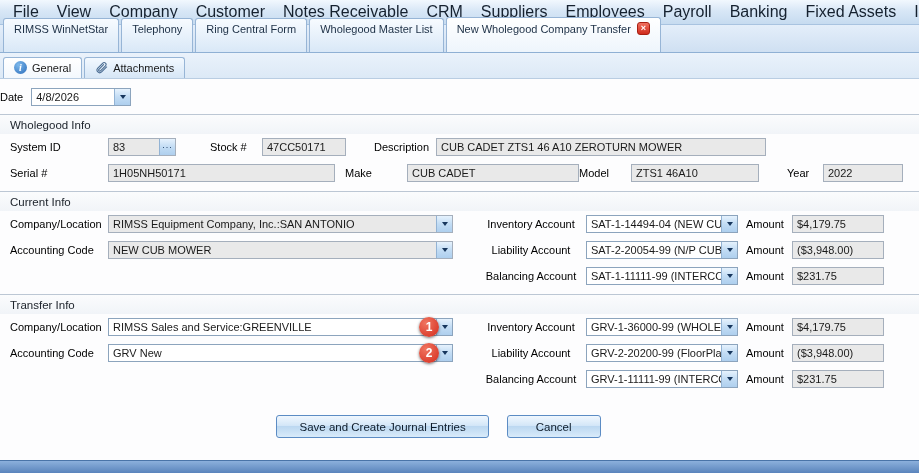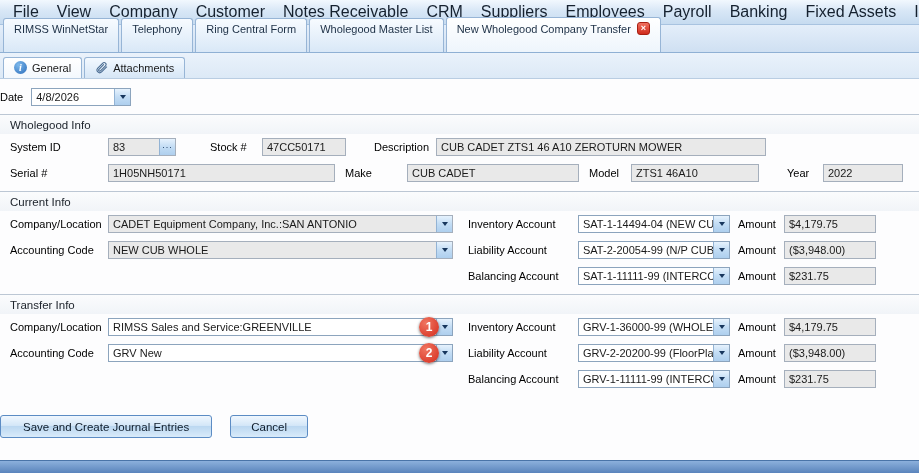--- a/index.html
+++ b/index.html
@@ -71,23 +71,23 @@
   }
   .section { border-top:1px solid #bcc7d4; padding-bottom:5px; }
   .section-title { padding:4px 10px 3px; font-size:11.5px; color:#20262e;
     background:linear-gradient(#fbfcfd,#f1f4f8); }
   .row { display:flex; align-items:center; padding:4px 0 4px 10px; }
   .lbl { color:#000; white-space:nowrap; }
   .lblA { width:98px; }
   .lbl-stock { width:52px; margin-left:34px; }
   .lbl-desc  { width:62px; margin-left:28px; }
   .lbl-make  { width:62px; margin-left:10px; }
-  .lbl-model { width:42px; margin-left:10px; }
+  .lbl-model { width:52px; }
   .lbl-year  { width:36px; margin-left:28px; }
-  .lbl-acct  { width:110px; margin-left:15px; }
+  .lbl-acct  { width:110px; margin-left:23px;text-align:center; }
   .lbl-amt   { width:46px; margin-left:8px; }
   .spacerA { width:443px; }
 
   .field, .combo {
     height:18px; display:flex; align-items:center;
     border:1px solid #a5afbc; background:#e9e9e9;
     padding:0 4px; overflow:hidden; white-space:nowrap; position:relative;
   }
   .combo { padding:0 0 0 4px; }
   .white { background:#ffffff; border-color:#8ca4bd; }
@@ -113,27 +113,27 @@
     position:absolute; right:13px; top:-2px; width:20px; height:20px;
     border-radius:50%;
     background:radial-gradient(circle at 35% 30%, #f07560, #d42a1c);
     color:#fff; font-weight:bold; font-size:12px;
     display:flex; align-items:center; justify-content:center;
     box-shadow:0 1px 3px rgba(0,0,0,0.55); z-index:5;
   }
   .combo.overlap { overflow:visible; }
 
   
-  .buttons-row { display:flex; justify-content:flex-start; gap:18px; padding:18px 42px 0 0; }
+  .buttons-row { display:flex; justify-content:center; gap:18px; padding:18px 42px 0 0; }
   .btn {
     height:23px; font-family:"Liberation Sans", sans-serif; font-size:11.5px; color:#0d1b2a;
     background:linear-gradient(#f0f7fe,#d4e7f8 45%,#bcd8f1 50%,#d9ebfa);
     border:1px solid #5c8cc4; border-radius:3px; padding:0 22px; cursor:pointer;
   }
-  .btn.small { padding:0 20px; }
+  .btn.small { padding:0 28px; }
 
   .bottom-strip {
     position:absolute; bottom:0; left:0; width:100%; height:13px;
     background:linear-gradient(#8cb0dc,#5a84bc);
     border-top:1px solid #4a74a8;
   }
 </style>
 </head>
 <body>
 
@@ -221,35 +221,35 @@
         <span class="lbl lbl-year">Year</span>
         <div class="field w80">2022</div>
       </div>
     </div>
 
     <div class="section">
       <div class="section-title">Current Info</div>
       <div class="row">
         <span class="lbl lblA">Company/Location</span>
         <div class="combo w345">
-          <span class="combo-text">CADET Equipment Company, Inc.:SAN ANTONIO</span>
+          <span class="combo-text">RIMSS Equipment Company, Inc.:SAN ANTONIO</span>
           <span class="dd"></span>
         </div>
         <span class="lbl lbl-acct">Inventory Account</span>
         <div class="combo white w152">
           <span class="combo-text">SAT-1-14494-04 (NEW CUB CADET INV)</span>
           <span class="dd"></span>
         </div>
         <span class="lbl lbl-amt">Amount</span>
         <div class="field w92">$4,179.75</div>
       </div>
       <div class="row">
         <span class="lbl lblA">Accounting Code</span>
         <div class="combo w345">
-          <span class="combo-text">NEW CUB WHOLE</span>
+          <span class="combo-text">NEW CUB MOWER</span>
           <span class="dd"></span>
         </div>
         <span class="lbl lbl-acct">Liability Account</span>
         <div class="combo white w152">
           <span class="combo-text">SAT-2-20054-99 (N/P CUB CADET FLO...</span>
           <span class="dd"></span>
         </div>
         <span class="lbl lbl-amt">Amount</span>
         <div class="field w92">($3,948.00)</div>
       </div>

